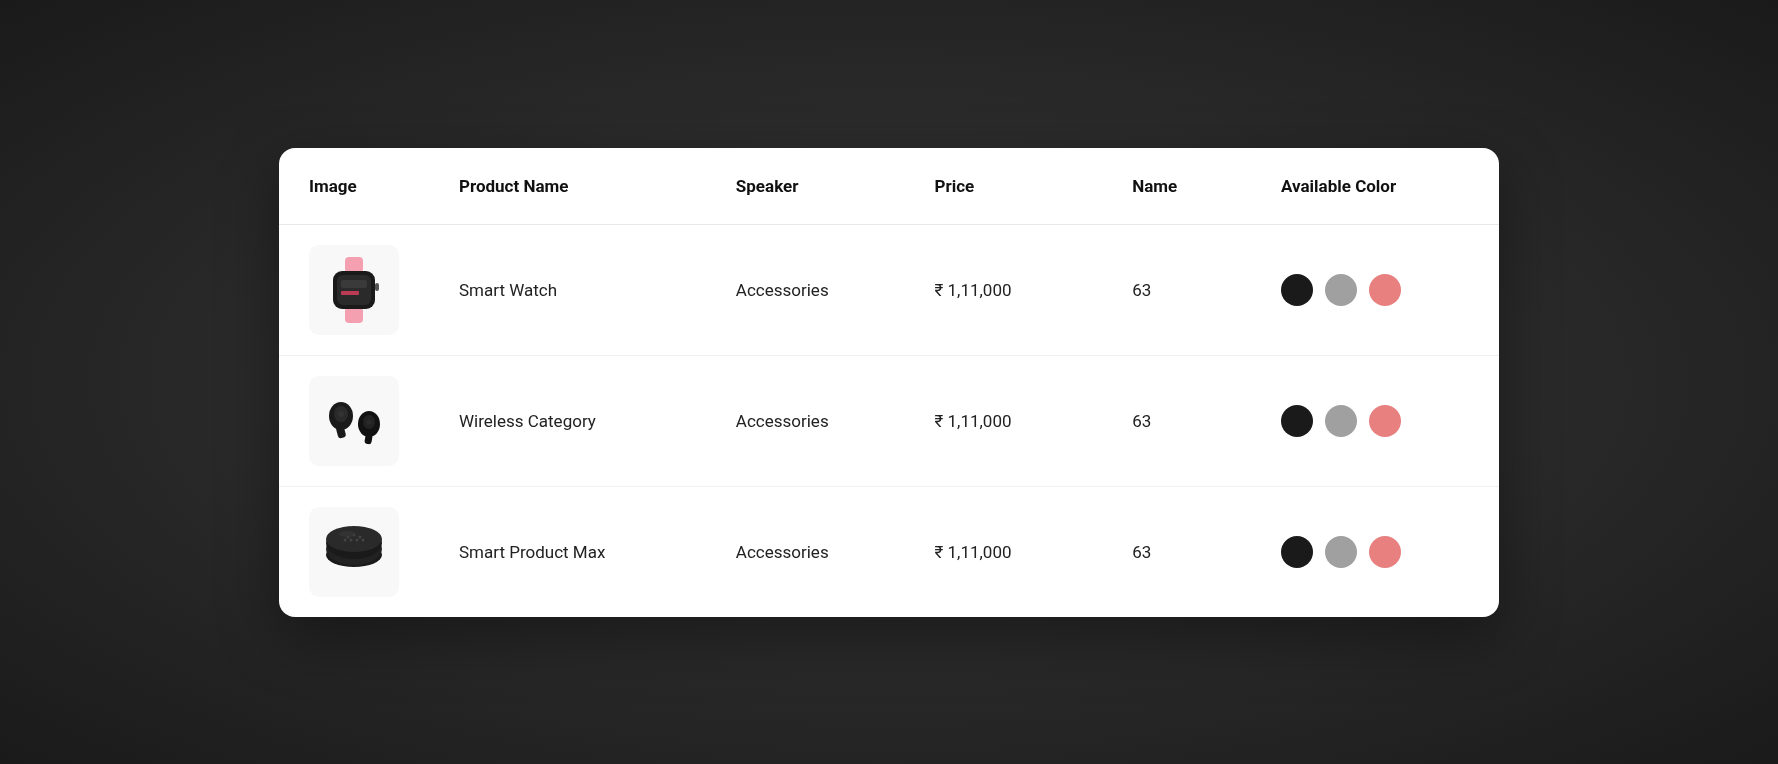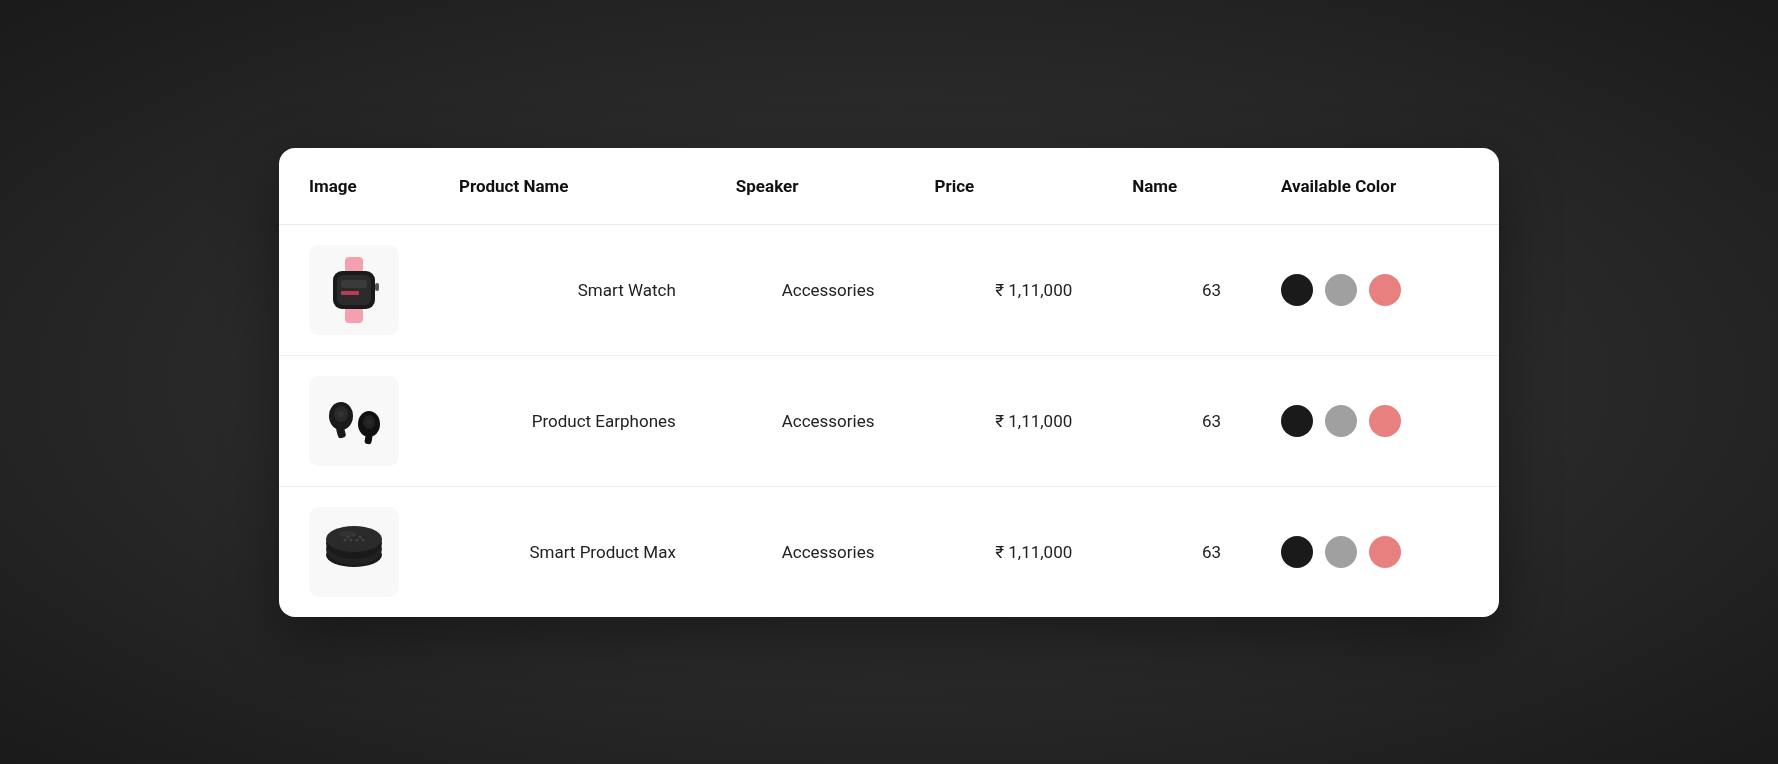--- a/index.html
+++ b/index.html
@@ -47,21 +47,20 @@
 
     td {
       padding: 20px 30px;
       font-size: 17px;
       color: #222222;
       vertical-align: middle;
     }
 
     tbody tr {
       border-bottom: 1px solid #f0f0f0;
-      text-align: right;
     }
 
     tbody tr:last-child {
       border-bottom: none;
     }
 
     .image-cell {
       width: 110px;
     }
 
@@ -174,21 +173,21 @@
     <rect x="18" y="40" width="8" height="12" rx="3" fill="#1a1a1a" transform="rotate(-15 22 46)"></rect>
 
     <ellipse cx="50" cy="38" rx="11" ry="13" fill="#111"></ellipse>
     <ellipse cx="50" cy="36" rx="6" ry="7" fill="#222"></ellipse>
     <circle cx="50" cy="36" r="2.5" fill="#2a2a2a"></circle>
 
     <rect x="46" y="48" width="7" height="10" rx="3" fill="#111" transform="rotate(10 49 53)"></rect>
   </svg>
             </div>
           </td>
-          <td class="col-name">Product Earphones</td>
+          <td class="col-name">Wireless Category</td>
           <td class="col-cat">Accessories</td>
           <td class="col-price">₹ 1,11,000</td>
           <td class="col-stock">63</td>
           <td class="col-color">
             <div class="color-dots">
               <span class="color-dot" style="background-color: rgb(26, 26, 26);"></span>
               <span class="color-dot" style="background-color: rgb(160, 160, 160);"></span>
               <span class="color-dot" style="background-color: rgb(232, 128, 128);"></span>
             </div>
           </td>

